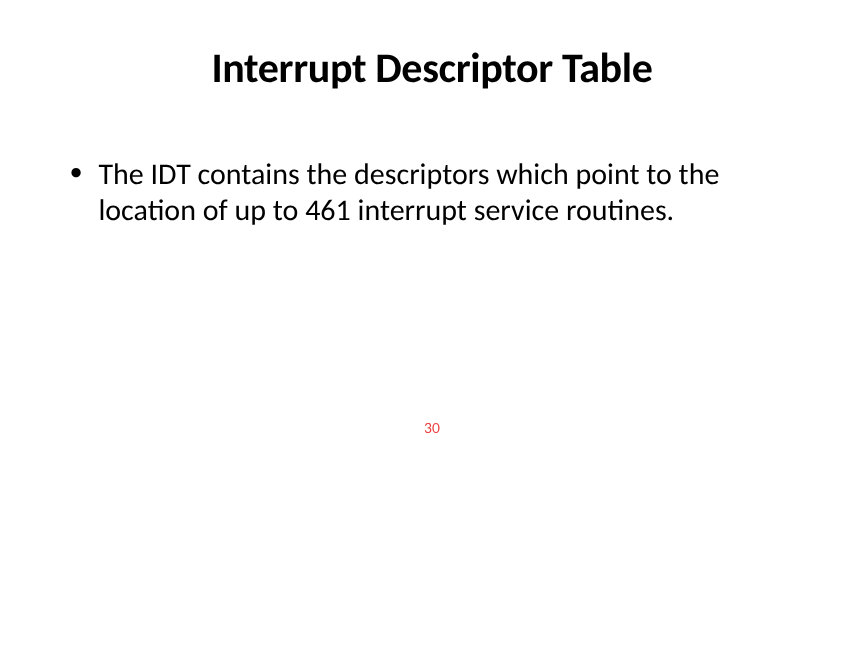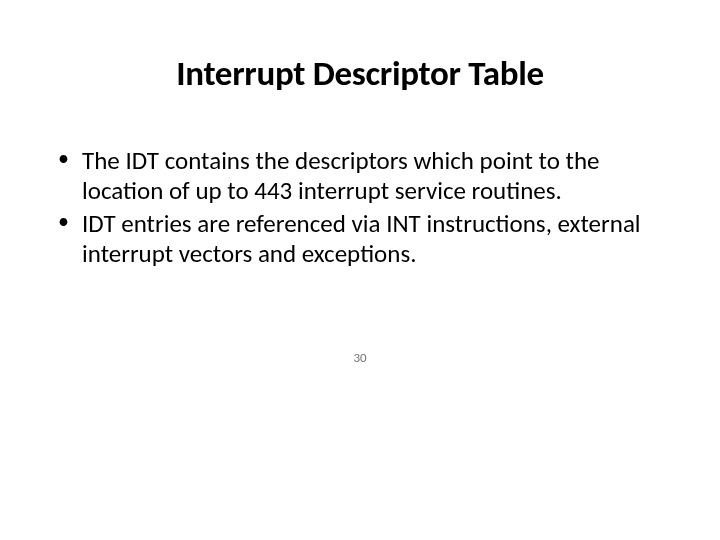--- a/index.html
+++ b/index.html
@@ -1,26 +1,25 @@
 <!DOCTYPE html>
 <html><head>
 <meta charset="utf-8">
 <style>
   * { margin: 0; padding: 0; box-sizing: border-box; }
   html, body { width: 720px; height: 540px; background: #fff; font-family: Calibri, Arial, sans-serif; color: #000; }
-  .slide { width: 720px; height: 383px; position: relative; padding: 46px 40px 20px 40px; }
+  .slide { width: 720px; height: 383px; position: relative; padding: 30px 40px 20px 40px; }
   .title { font-size: 35px; font-weight: 700; text-align: center; margin-top: 6px; margin-bottom: 52px; letter-spacing: -0.3px; }
   .bullets { list-style: none; padding-left: 18px; }
   .bullets li { position: relative; font-size: 25px; line-height: 1.18; margin-bottom: 4px; padding-left: 24px; }
   .bullets li::before { content: "•"; position: absolute; left: 0; top: 0; font-size: 22px; }
-  .page-num { position: absolute; bottom: 18px; left: 0; width: 100%; text-align: center; font-size: 13px; color: #737373; }
+  .page-num { position: absolute; bottom: 18px; left: 0; width: 100%; text-align: center; font-size: 13px; color: #ef4444; }
 </style>
 </head>
 <body>
 
 <div class="slide">
   <h1 class="title">Interrupt Descriptor Table</h1>
   <ul class="bullets">
-    <li>The IDT contains the descriptors which point to the location of up to 443 interrupt service routines.</li>
-    <li>IDT entries are referenced via INT instructions, external interrupt vectors and exceptions.</li>
+    <li>The IDT contains the descriptors which point to the location of up to 461 interrupt service routines.</li>
   </ul>
   <div class="page-num">30</div>
 </div>
 
 </body></html>

